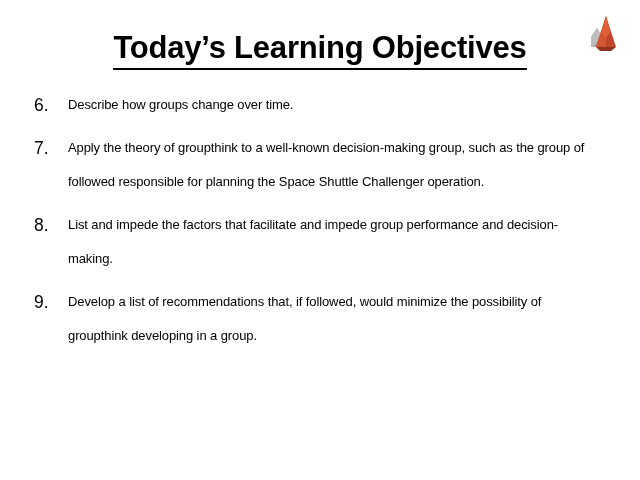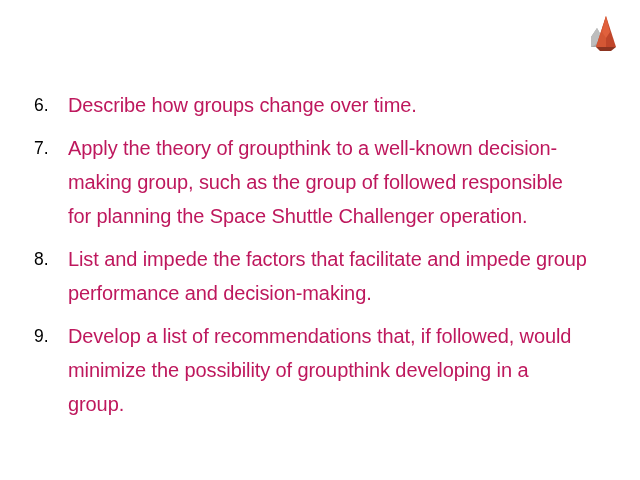--- a/index.html
+++ b/index.html
@@ -68,23 +68,23 @@
   .obj-num {
     flex: 0 0 auto;
     width: 34px;
     font-size: 17.5px;
     line-height: 34px;
     color: #000000;
     text-align: left;
   }
   .obj-text {
     flex: 1 1 auto;
-    font-size: 20px;
+    font-size: 13px;
     line-height: 34px;
-    color: #be185d;
+    color: #000000;
     text-align: left;
     letter-spacing: -0.1px;
     max-width: 520px;
   }
 </style>
 </head>
 <body>
 
 <div class="slide">
 
@@ -92,20 +92,23 @@
     <svg width="34" height="42" viewBox="0 0 34 42" xmlns="http://www.w3.org/2000/svg">
       <polygon points="5,23 11,14 16,23 16,33 5,33" fill="#a8a8a8"></polygon>
       <polygon points="5,23 11,14 16,23 9,31 5,33" fill="#bdbdbd"></polygon>
       <polygon points="20,2 30,33 10,33" fill="#c0462a"></polygon>
       <polygon points="20,2 20,33 10,33" fill="#d45734"></polygon>
       <polygon points="10,33 20,33 30,33 25,37 14,37" fill="#8c3420"></polygon>
       <polygon points="20,2 24,18 20,24 16,18" fill="#e0603c"></polygon>
     </svg>
   </div>
 
+  <div class="title-wrap">
+    <span class="title">Today’s Learning Objectives</span>
+  </div>
 
   <div class="obj-list">
 
     <div class="obj-item">
       <span class="obj-num">6.</span>
       <span class="obj-text">Describe how groups change over time.</span>
     </div>
 
     <div class="obj-item">
       <span class="obj-num">7.</span>

